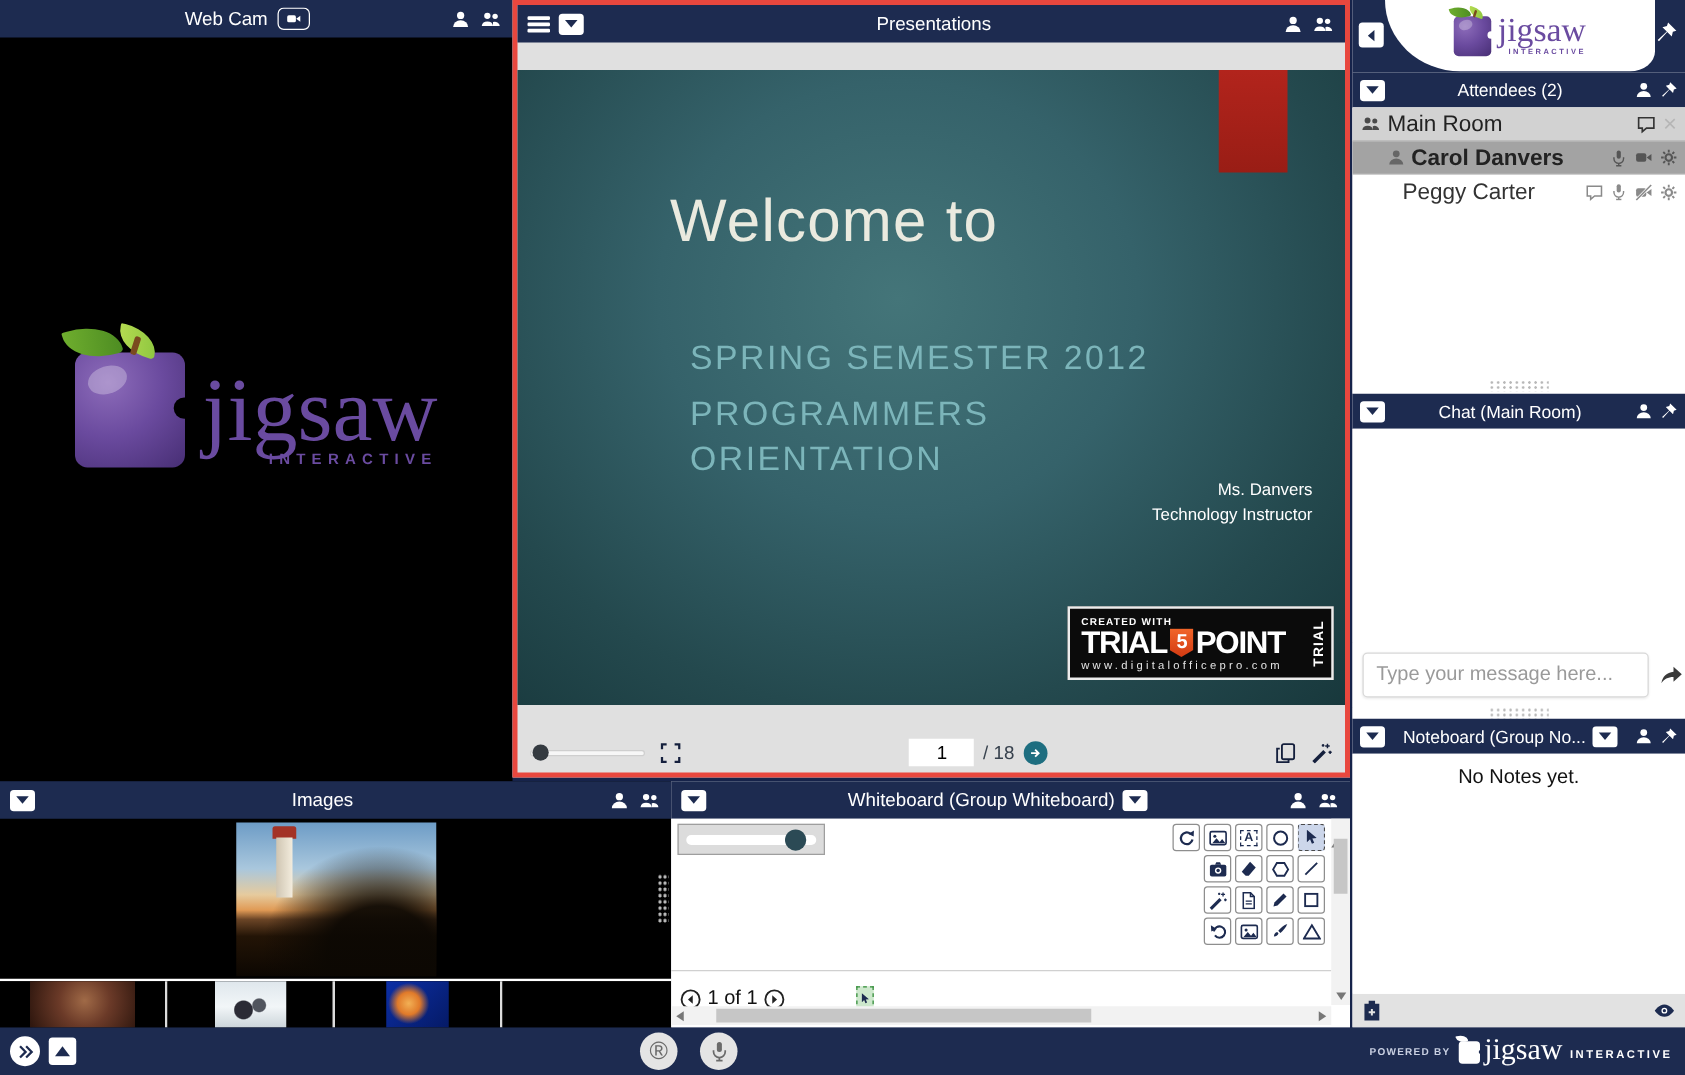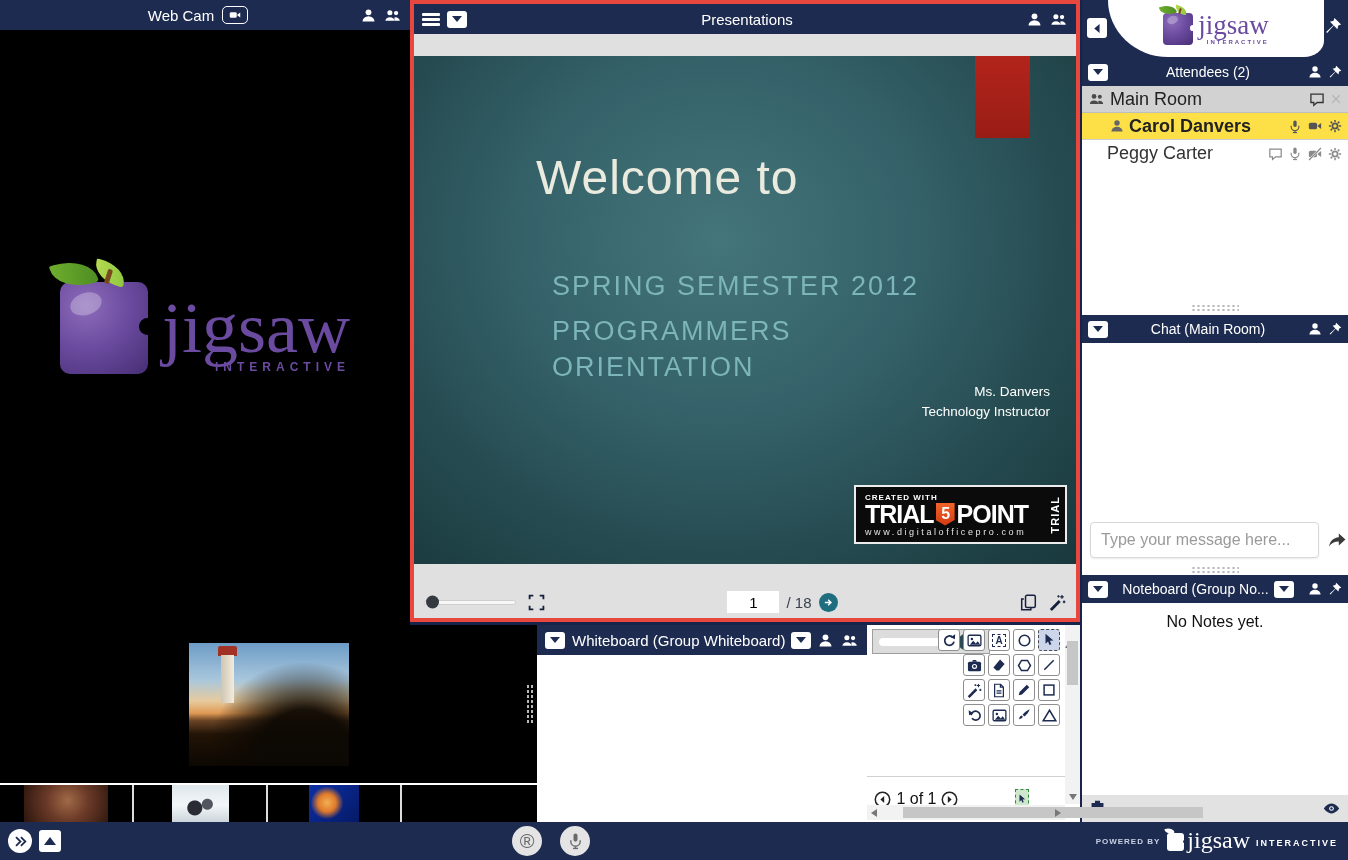--- a/index.html
+++ b/index.html
@@ -83,23 +83,23 @@
   .swoosh { position:absolute; left:26px; top:0; width:216px; height:57px; background:#fff; border-radius:0 0 20px 60px / 0 0 16px 57px; display:flex; align-items:center; justify-content:center; }
   .clps { position:absolute; left:5px; top:18px; width:20px; height:20px; background:#fff; border-radius:3px; display:flex; align-items:center; justify-content:center; color:#1d2b50; }
   .side-top .pin { position:absolute; right:6px; top:17px; color:#fff; }
   .shdr { height:28px; background:#1d2b50; color:#fff; display:flex; align-items:center; padding:0 6px; gap:6px; flex:none; }
   .shdr .ttl { flex:1; text-align:center; font-size:14px; white-space:nowrap; overflow:hidden; }
   .shdr .ttl.withdd { display:flex; align-items:center; justify-content:center; gap:5px; }
   .att-area { height:229px; flex:none; display:flex; flex-direction:column; background:#fff; }
   .att-row { height:27px; display:flex; align-items:center; padding:0 6px; gap:5px; font-size:18px; }
   .att-row .nm { flex:1; white-space:nowrap; overflow:hidden; }
   .row-room  { background:#d2d2d2; border-bottom:1px solid #bdbdbd; color:#222; }
-  .row-host  { background:#fde047; border-bottom:1px solid #cfcfcf; color:#222;padding-left:28px; }
+  .row-host  { background:#a3a3a3; border-bottom:1px solid #cfcfcf; color:#222;padding-left:28px; }
   .row-host .nm { font-weight:bold; }
-  .row-guest { background:#fff; color:#333; }
+  .row-guest { background:#fff; color:#333;margin-left:15px; }
   .att-fill { flex:1; display:flex; align-items:flex-end; justify-content:center; padding-bottom:2px; }
   .chat-body { height:171px; flex:none; background:#fff; }
   .chat-input-row { height:52px; flex:none; display:flex; align-items:center; padding:0 8px; gap:8px; background:#fff; }
   .chat-input { flex:1; height:36px; border:1px solid #d8d8d8; border-radius:4px; padding:0 10px; font-size:16px; color:#333; font-family:inherit; box-shadow:0 1px 2px rgba(0,0,0,.08); }
   .chat-input::placeholder { color:#9a9a9a; }
   .nb-body { flex:1; background:#fff; text-align:center; padding-top:10px; font-size:16px; color:#111; position:relative; }
   .nb-foot { height:27px; flex:none; background:#e2e2e2; display:flex; align-items:center; justify-content:space-between; padding:0 7px; color:#1d2b50; }
 
   
   #imgs { position:absolute; left:0; top:625px; width:537px; height:197px; background:#000; display:flex; flex-direction:column; }
@@ -119,21 +119,21 @@
       radial-gradient(circle at 40% 62%, #2b2b35 7px, rgba(0,0,0,0) 8px),
       radial-gradient(circle at 62% 52%, #51555e 5px, rgba(0,0,0,0) 6px),
       linear-gradient(180deg,#dfe7ec 0%,#f2f6f8 55%,#ccd5da 100%); }
   .t-jelly { width:50px; height:37px;
     background:
       radial-gradient(circle at 36% 48%, #f2b055 0%, #e07a2a 24%, rgba(0,0,0,0) 44%),
       linear-gradient(135deg,#0c2fa6 0%,#051a66 100%); }
   .img-handle { position:absolute; right:2px; top:50%; transform:translateY(-50%); }
 
   
-  #wb { position:absolute; left:537px; top:625px; width:543px; height:197px; background:#fff; display:flex; flex-direction:row; }
+  #wb { position:absolute; left:537px; top:625px; width:543px; height:197px; background:#fff; display:flex; flex-direction:column; }
   .wb-body { flex:1; position:relative; background:#fff; }
   .wb-slider { position:absolute; left:5px; top:4px; width:118px; height:25px; background:#dcdcdc; border:1px solid #9e9e9e; display:flex; align-items:center; padding:0 6px; }
   .wb-track { position:relative; width:100%; height:8px; background:#fff; border-radius:4px; }
   .wb-thumb { position:absolute; right:8px; top:50%; transform:translateY(-50%); width:17px; height:17px; border-radius:50%; background:#2b4a55; }
   .wb-tools { position:absolute; right:20px; top:4px; display:grid; grid-template-columns:repeat(5,22px); gap:3px; }
   .wb-btn { width:22px; height:22px; border:1px solid #8e8e8e; border-radius:3px; background:#fff; color:#1d2b50; display:flex; align-items:center; justify-content:center; }
   .wb-btn.sel { background:#ccd6ea; border:1px dashed #4a4a4a; }
   .a-box { border:1px dashed #1d2b50; font-size:10px; font-weight:bold; line-height:11px; padding:0 2px; }
   .wb-sep { position:absolute; left:0; right:15px; bottom:45px; border-top:1px solid #d0d0d0; }
   .wb-pager { position:absolute; left:7px; bottom:13px; display:flex; align-items:center; gap:5px; font-size:16px; color:#111; }
@@ -593,20 +593,34 @@
         </span>
       <span class="ic">
           <svg width="19" height="17" viewBox="0 0 16 16">
             <use href="#i-eye"></use>
           </svg>
         </span>
     </div>
   </div>
 
   <div id="imgs">
+    <div class="hdr">
+      <span class="dd-btn"></span>
+      <span class="ttl">Images</span>
+      <span class="ic">
+          <svg width="15" height="15" viewBox="0 0 16 16">
+            <use href="#i-person"></use>
+          </svg>
+        </span>
+      <span class="ic">
+          <svg width="19" height="15" viewBox="0 0 16 16">
+            <use href="#i-group"></use>
+          </svg>
+        </span>
+    </div>
     <div class="stage">
       <div class="lighthouse">
         <div class="lh-cap"></div>
           <div class="lh-tower"></div>
       </div>
       <span class="dots-v img-handle"></span>
     </div>
     <div class="film">
       <div class="cell">
           <div class="t-rest"></div>

